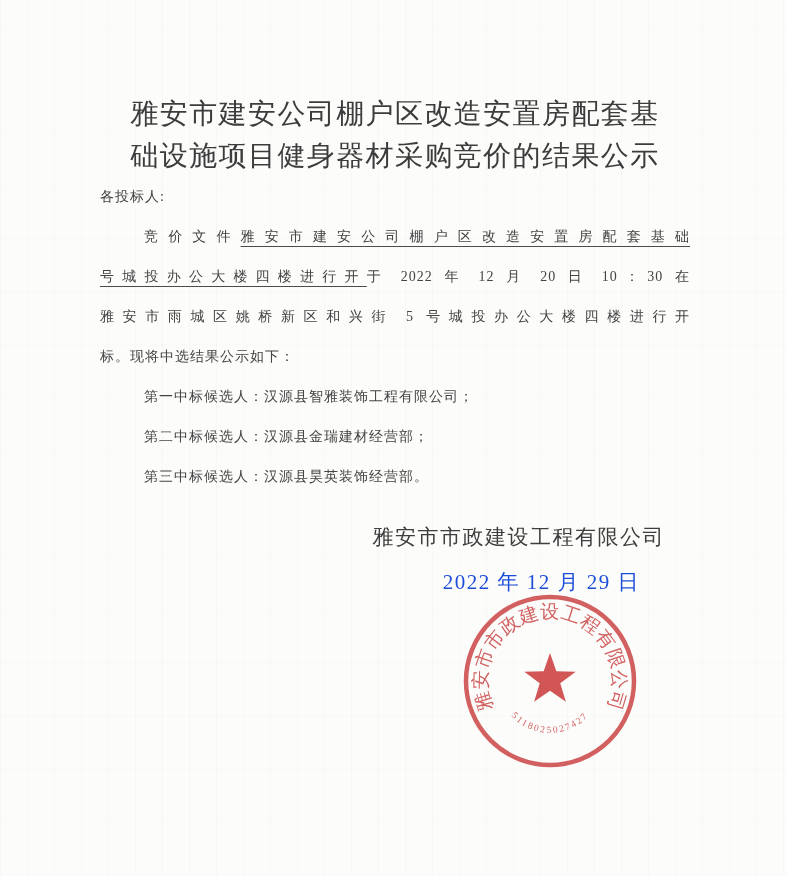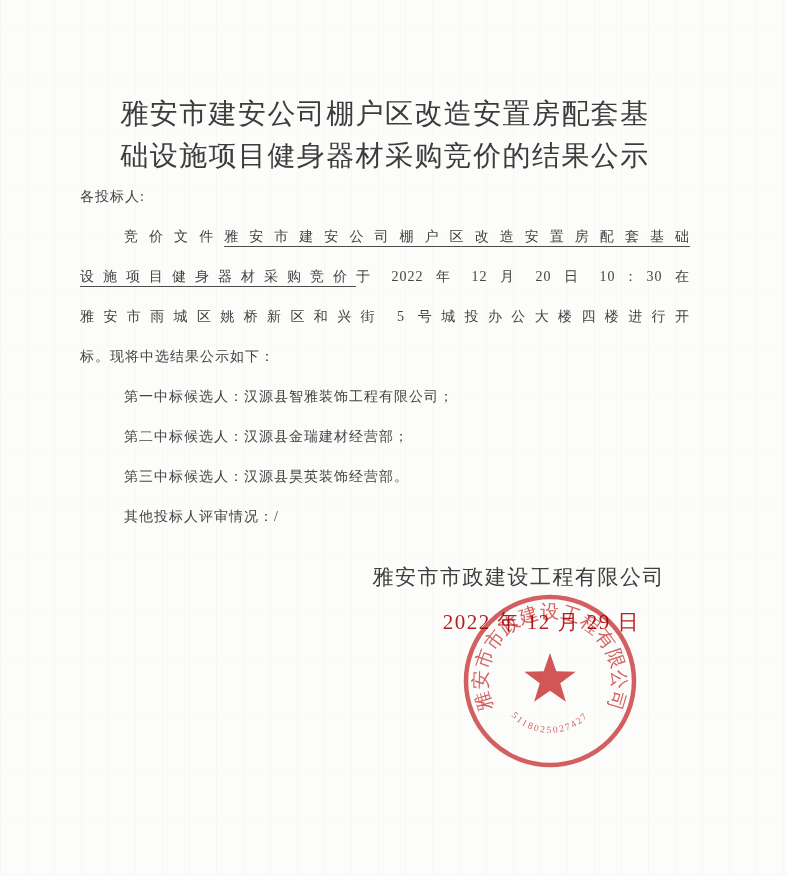--- a/index.html
+++ b/index.html
@@ -19,21 +19,21 @@
     content: "";
     position: absolute;
     inset: 0;
     background:
       repeating-linear-gradient(90deg, rgba(160,160,160,0.05) 0 1px, transparent 1px 27px),
       repeating-linear-gradient(0deg, rgba(200,200,200,0.03) 0 2px, transparent 2px 53px);
     pointer-events: none;
   }
   .content {
     position: relative;
-    padding: 93px 97px 0 80px;
+    padding: 93px 97px 0 100px;
     z-index: 1;
   }
   .doc-title {
     text-align: center;
     font-size: 28px;
     line-height: 42px;
     letter-spacing: 1.4px;
     color: #3c3c3c;
     white-space: nowrap;
   }
@@ -67,21 +67,21 @@
     color: #3e3e3e;
     white-space: nowrap;
   }
   .sig-date {
     font-size: 21px;
     line-height: 40px;
     letter-spacing: 1.5px;
     text-align: right;
     padding-right: 50px;
     margin-top: 5px;
-    color: #b91c1c;
+    color: #1d4ed8;
     white-space: nowrap;
   }
   .stamp {
     position: absolute;
     left: 460px;
     top: 591px;
     width: 180px;
     height: 180px;
     z-index: 2;
     mix-blend-mode: multiply;
@@ -97,29 +97,28 @@
 
 <div class="paper">
   <div class="content">
 
     <div class="doc-title">雅安市建安公司棚户区改造安置房配套基</div>
     <div class="doc-title">础设施项目健身器材采购竞价的结果公示</div>
 
     <div class="line">各投标人:</div>
 
     <div class="line just indent"><span>竞价文件</span><span class="uline">雅安市建安公司棚户区改造安置房配套基础</span></div>
-    <div class="line just"><span class="uline">设施项目健身器材采购竞价</span><span>于 2022 年 12 月 20 日 10：30 在</span></div>
+    <div class="line just"><span class="uline">号城投办公大楼四楼进行开</span><span>于 2022 年 12 月 20 日 10：30 在</span></div>
     <div class="line just">雅安市雨城区姚桥新区和兴街 5 号城投办公大楼四楼进行开</div>
     <div class="line">标。现将中选结果公示如下：</div>
 
     <div class="line indent">第一中标候选人：汉源县智雅装饰工程有限公司；</div>
     <div class="line indent">第二中标候选人：汉源县金瑞建材经营部；</div>
     <div class="line indent">第三中标候选人：汉源县昊英装饰经营部。</div>
 
-    <div class="line indent">其他投标人评审情况：/</div>
 
 
 
     <div class="sig-company">雅安市市政建设工程有限公司</div>
     <div class="sig-date">2022 年 12 月 29 日</div>
   </div>
 
   <svg class="stamp" viewBox="0 0 180 180" xmlns="http://www.w3.org/2000/svg">
     <defs>
       <path id="arcTop" d="M 35.4 121.5 A 63 63 0 1 1 144.6 121.5" fill="none"></path>

